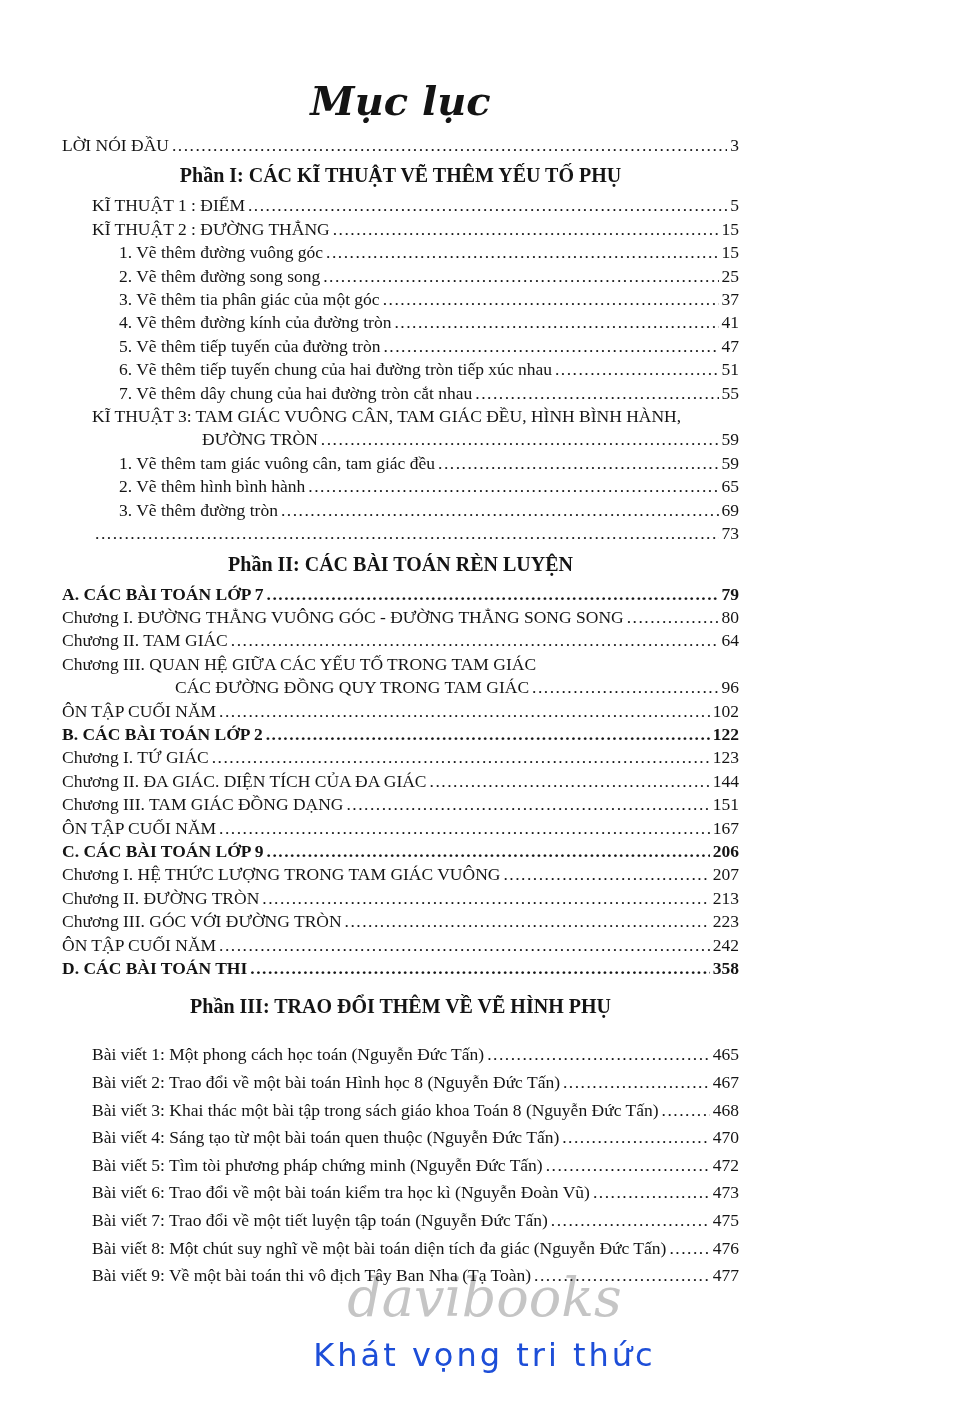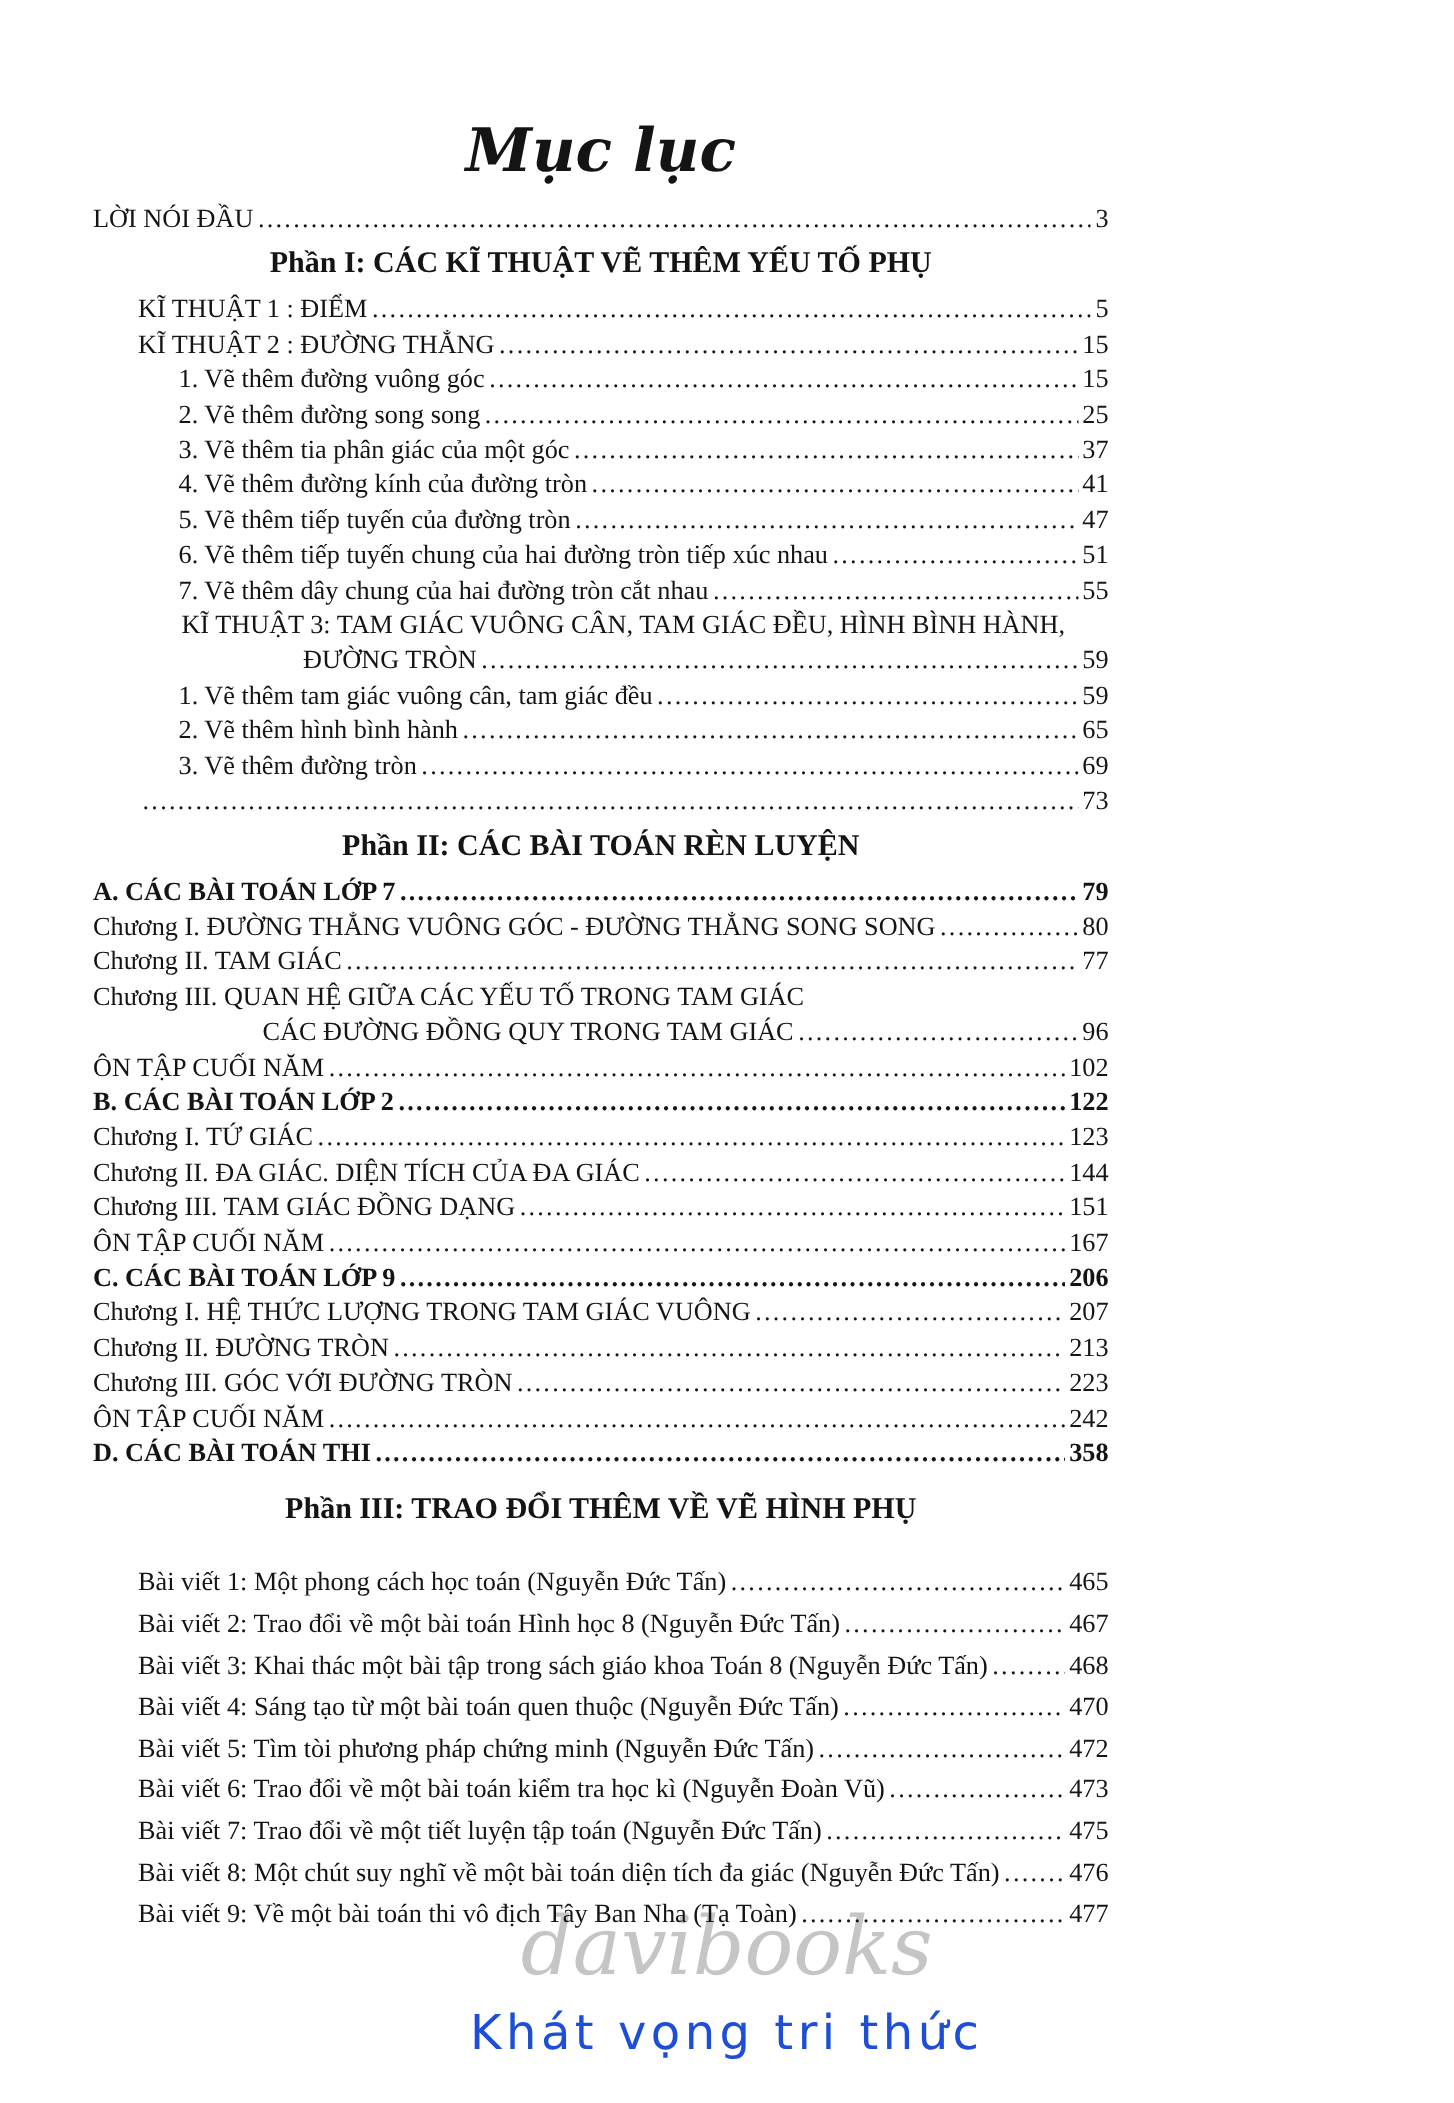--- a/index.html
+++ b/index.html
@@ -40,21 +40,21 @@
     white-space: nowrap;
     margin: 0 3px;
     min-width: 10px;
   }
   .dots::after {
     content: "......................................................................................................................................................................................";
     letter-spacing: 1.5px;
   }
   .toc-page { white-space: nowrap; }
   .bold { font-weight: bold; }
-  .ind-1 { padding-left: 30px; justify-content: center; }
+  .ind-1 { padding-left: 30px; }
   .ind-2 { padding-left: 57px; }
   .ind-3 { padding-left: 113px; }
   .ind-4 { padding-left: 140px; }
   .toc-heading {
     text-align: center;
     font-weight: bold;
     font-size: 20px;
     line-height: 27px;
     margin: 5px 0;
   }
@@ -178,21 +178,21 @@
         <span class="toc-page">79</span>
       </div>
       <div class="toc-row ind-0">
         <span class="toc-text">Chương I.  ĐƯỜNG THẲNG VUÔNG GÓC -  ĐƯỜNG THẲNG SONG SONG</span>
         <span class="dots"></span>
         <span class="toc-page">80</span>
       </div>
       <div class="toc-row ind-0">
         <span class="toc-text">Chương II.  TAM GIÁC</span>
         <span class="dots"></span>
-        <span class="toc-page">77</span>
+        <span class="toc-page">64</span>
       </div>
       <div class="toc-row ind-0">
         <span class="toc-text">Chương III. QUAN HỆ GIỮA CÁC YẾU TỐ TRONG TAM GIÁC</span>
       </div>
       <div class="toc-row ind-3">
         <span class="toc-text">CÁC ĐƯỜNG ĐỒNG QUY TRONG TAM GIÁC</span>
         <span class="dots"></span>
         <span class="toc-page">96</span>
       </div>
       <div class="toc-row ind-0">

